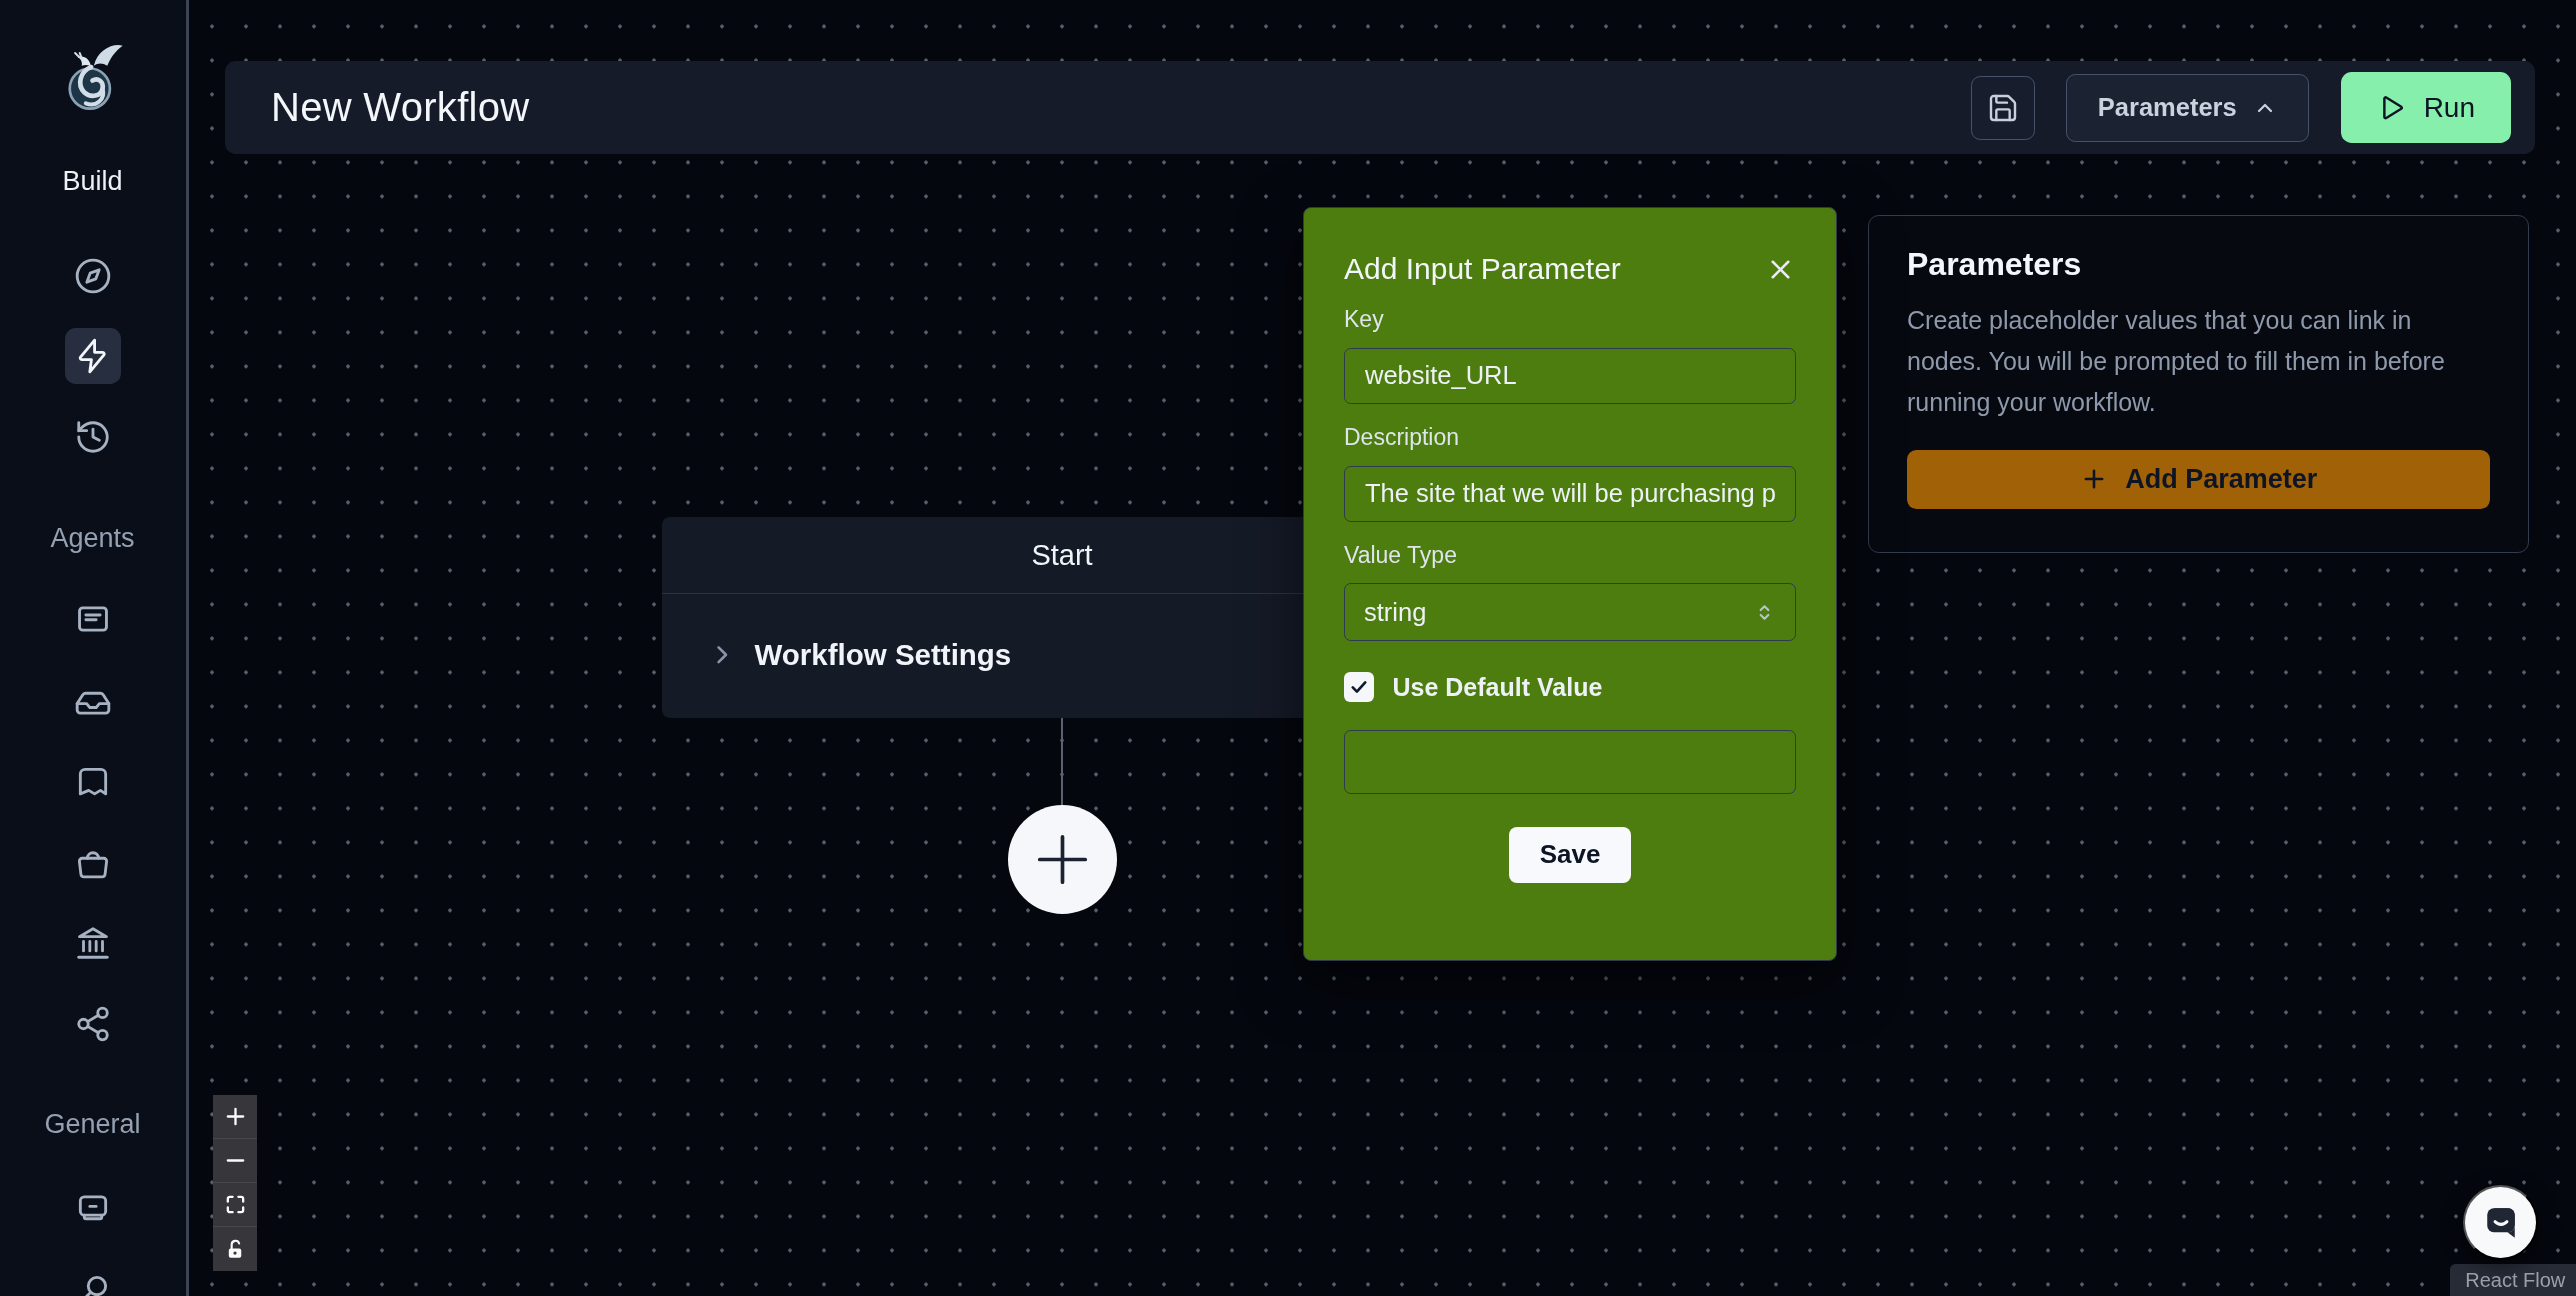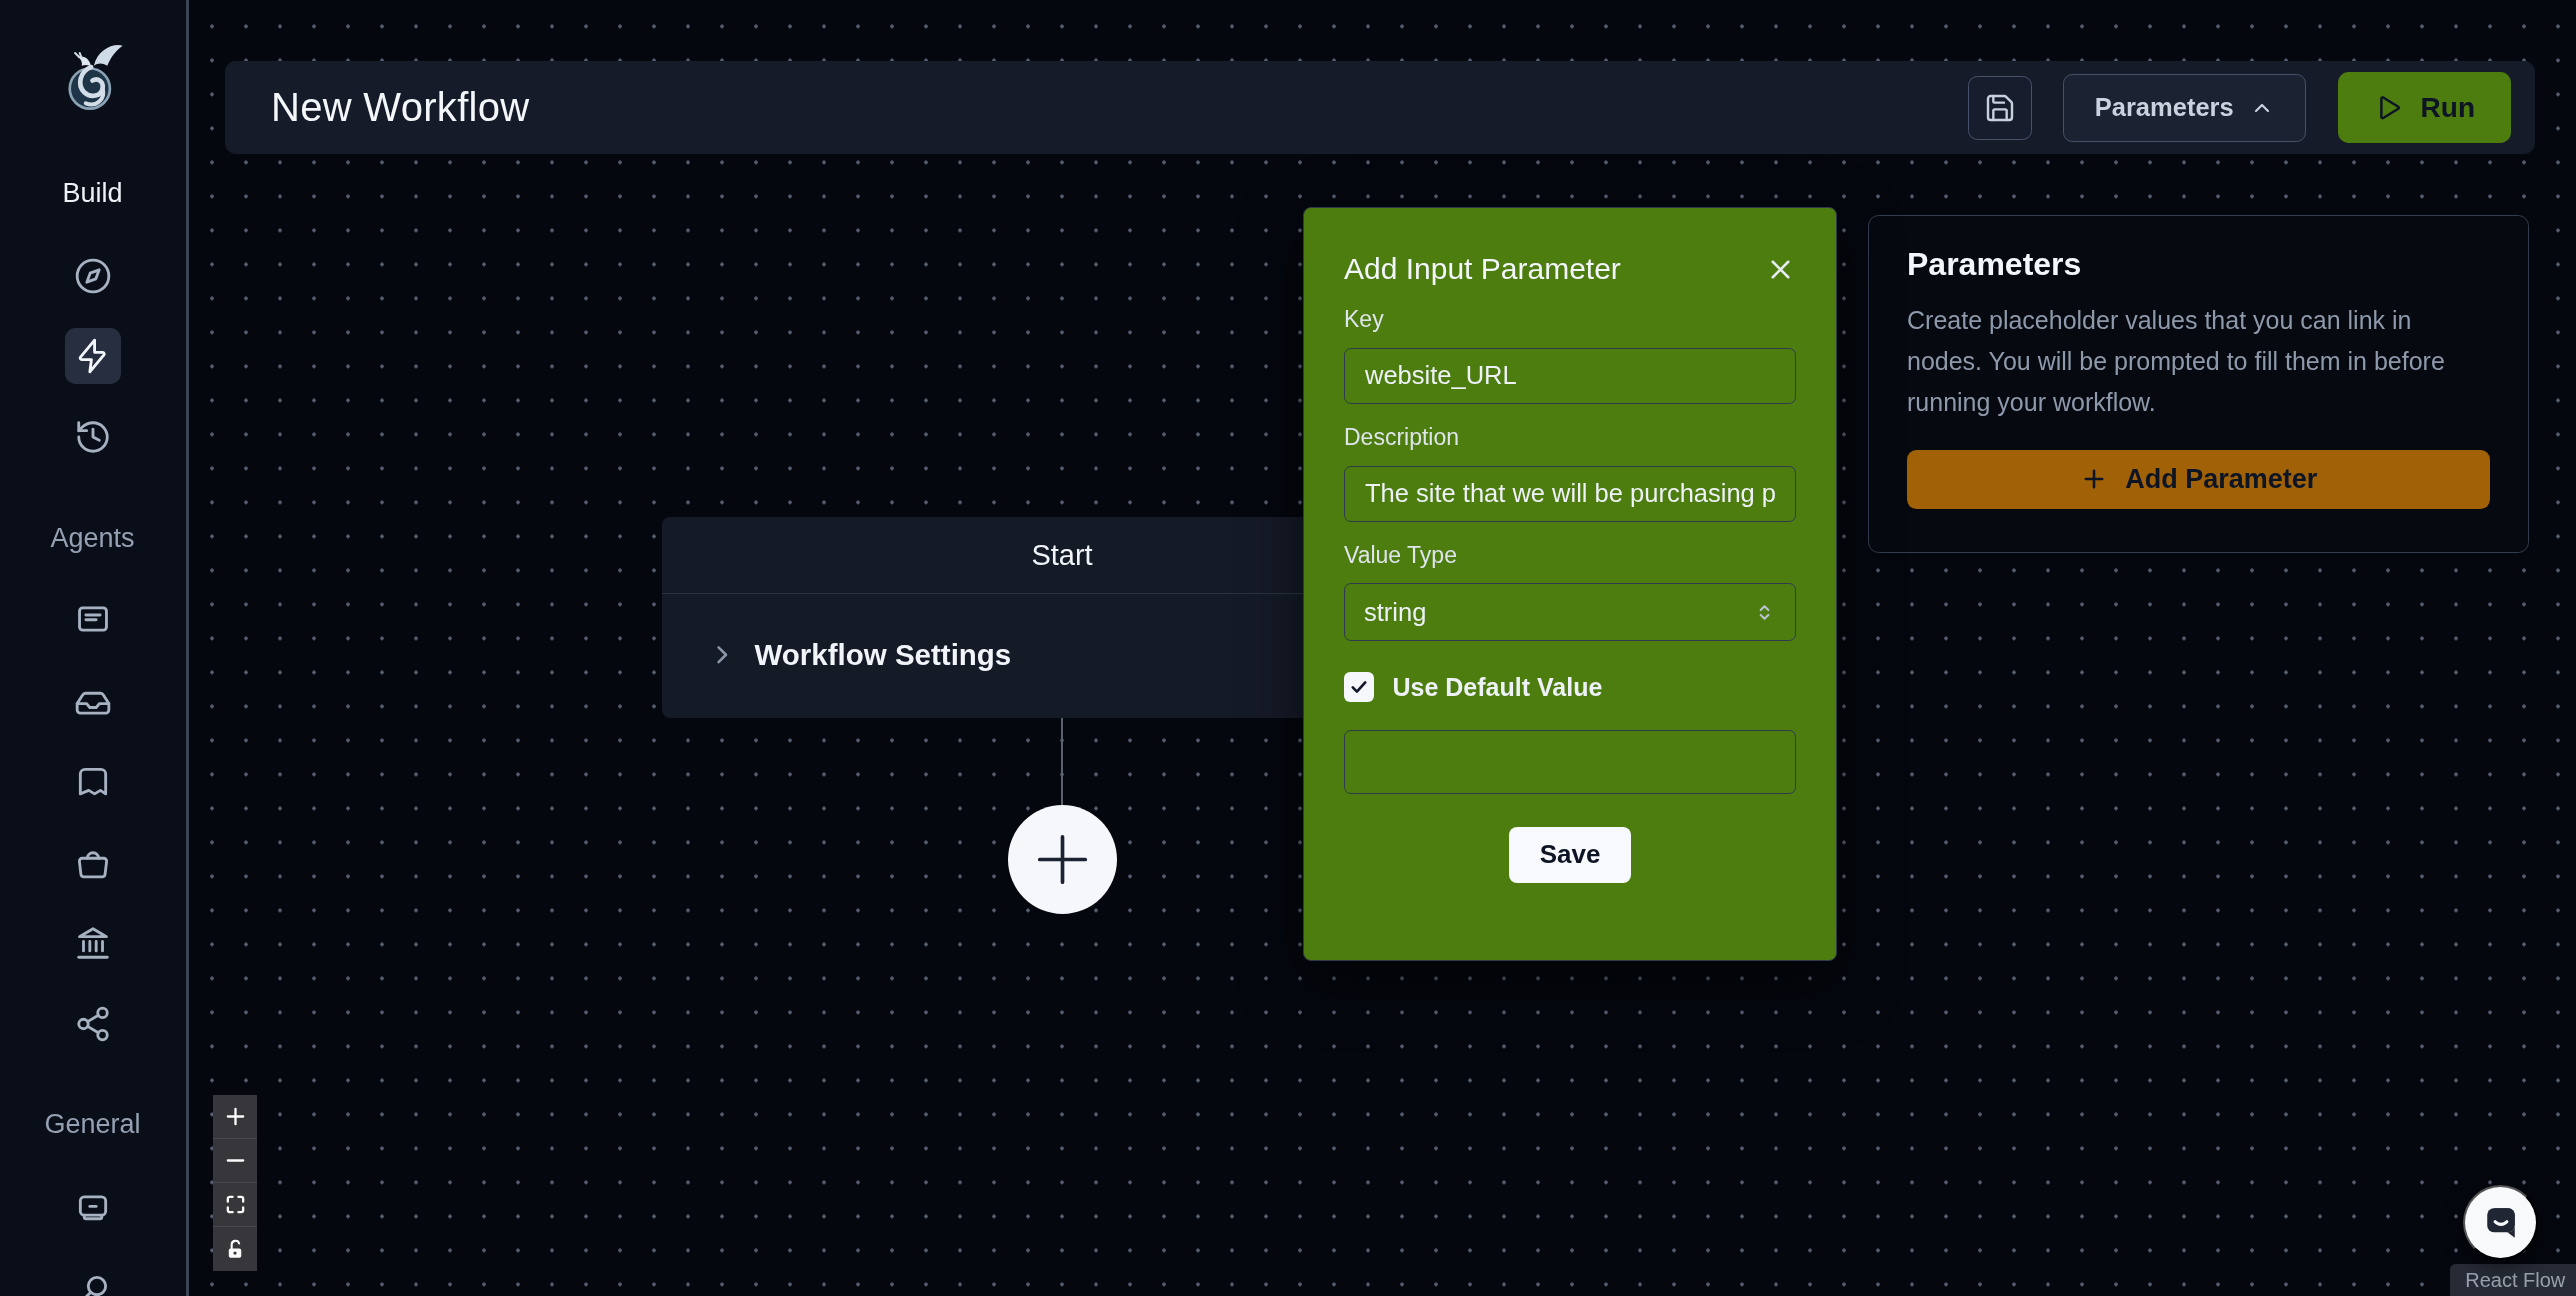--- a/index.html
+++ b/index.html
@@ -34,22 +34,22 @@
   .header-title { font-size:40px; font-weight:500; color:#f4f7fa; letter-spacing:0.3px; cursor:text; }
   .header-spacer { flex:1; }
   .icon-btn { width:64px; height:64px; border:1.3px solid #47526a; border-radius:9.4px;
     background:#171d2c; color:#c7d0dd; display:flex; align-items:center; justify-content:center;
     cursor:pointer; }
   .icon-btn svg { width:32px; height:32px; }
   .btn-parameters { height:68px; margin-left:31px; padding:0 31px; border:1.3px solid #47526a;
     border-radius:9.4px; background:#1b2231; color:#c9d2de; font-size:25.5px; font-weight:600;
     display:flex; align-items:center; gap:16px; cursor:pointer; }
   .btn-parameters svg { width:24px; height:24px; }
-  .btn-run { height:71px; margin-left:32px; padding:0 36px; background:#4d7c0f; border:none;
-    border-radius:10.7px; color:#0d1424; font-size:28px; font-weight:700; display:flex;
+  .btn-run { height:71px; margin-left:32px; padding:0 36px; background:#86efac; border:none;
+    border-radius:10.7px; color:#0d1424; font-size:28px; font-weight:400; display:flex;
     align-items:center; gap:17.4px; cursor:pointer; }
   .btn-run svg { width:29.5px; height:29.5px; }
 
   
   .start-node { position:absolute; left:662px; top:517px; width:800px; height:201px;
     background:#151a27; border-radius:8px; z-index:5; cursor:grab; }
   .start-title { height:76px; display:flex; align-items:center; justify-content:center;
     color:#f1f5f9; font-size:29px; font-weight:500; }
   .node-divider { height:1.3px; background:#2b3343; }
   .settings-row { height:121px; display:flex; align-items:center; padding-left:47px; gap:20px;
@@ -147,21 +147,21 @@
   <div class="sidebar">
     <svg class="logo" viewBox="0 0 100 112">
       <circle cx="46" cy="74" r="30" fill="#1d3547" stroke="#8aa2b4" stroke-width="4"></circle>
       <path d="M52 40 C58 16 80 6 95 10 C83 19 77 28 72 40 C64 35 58 36 52 40 Z" fill="#cfdbe6"></path>
       <path d="M48 42 C46 30 38 24 28 27 C33 30 35 35 34 40 C40 38 45 39 48 42 Z" fill="#dfe8f0"></path>
       <path d="M48 42 C32 48 26 68 38 80 C48 89 63 85 65 74 C67 64 58 57 50 62" fill="none" stroke="#d3dde7" stroke-width="7" stroke-linecap="round"></path>
       <path d="M65 74 C70 90 55 102 40 96" fill="none" stroke="#d3dde7" stroke-width="6" stroke-linecap="round"></path>
       <path d="M30 27 L24 21 M34 29 L31 21" stroke="#d3dde7" stroke-width="3" stroke-linecap="round"></path>
     </svg>
 
-    <div class="side-label bright" style="top:178px">Build</div>
+    <div class="side-label bright" style="top:166px">Build</div>
 
     <span class="side-icon" style="top:257px">
       <svg viewBox="0 0 24 24" fill="none" stroke="currentColor" stroke-width="1.8" stroke-linecap="round" stroke-linejoin="round">
           <circle cx="12" cy="12" r="10"></circle>
           <path d="m15.9 8.1-2.1 5.7-5.7 2.1 2.1-5.7z"></path>
         </svg>
     </span>
 
     <div class="zap-box">
       <svg viewBox="0 0 24 24" fill="none" stroke="currentColor" stroke-width="1.8" stroke-linecap="round" stroke-linejoin="round">

